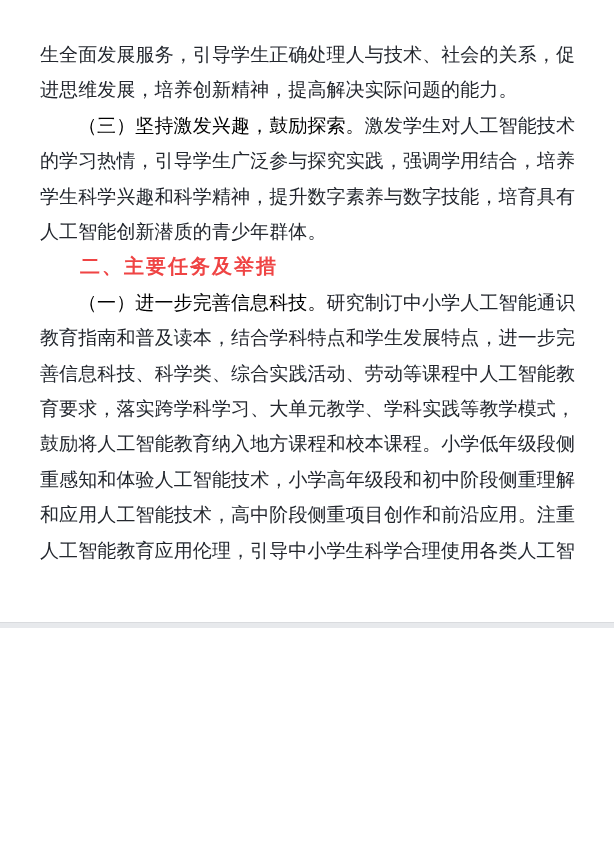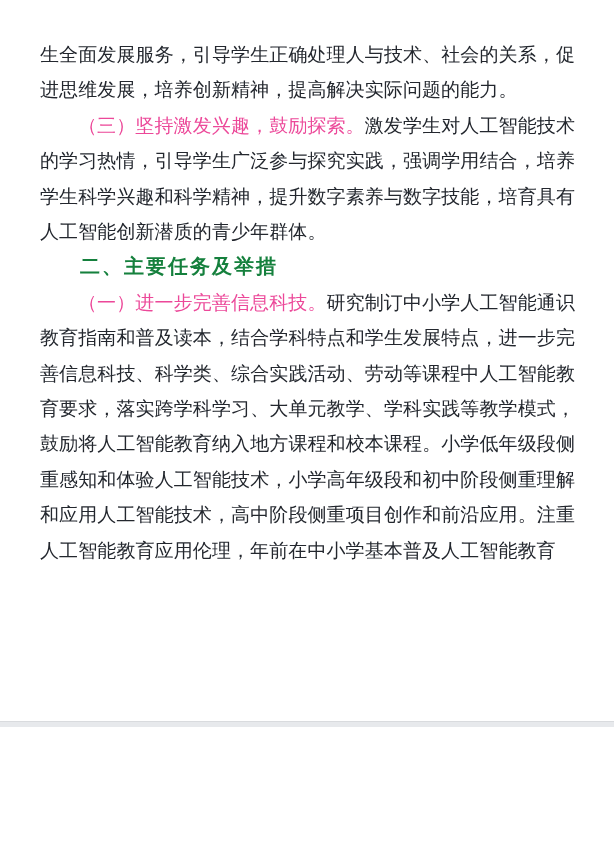--- a/index.html
+++ b/index.html
@@ -3,21 +3,21 @@
 <meta charset="utf-8">
 <style>
   html, body {
     margin: 0;
     padding: 0;
     background: #ffffff;
   }
   .paper {
     position: relative;
     width: 614px;
-    height: 727px;
+    height: 628px;
     background: #ffffff;
     overflow: hidden;
     font-family: "Liberation Serif", serif;
   }
   .text-block {
     position: absolute;
     left: 40px;
     top: 37px;
     width: 535px;
   }
@@ -33,27 +33,27 @@
   }
   .indent {
     text-indent: 2em;
   }
   .heading {
     margin: 0;
     font-family: "Liberation Sans", sans-serif;
     font-weight: bold;
     font-size: 20px;
     line-height: 35.4px;
-    color: #15803d;
+    color: #ef4444;
     text-indent: 2em;
     letter-spacing: 2px;
   }
   .kai {
     
-    color: #ec4899;
+    color: #000000;
   }
   .page-number {
     position: absolute;
     left: 55px;
     top: 812px;
     font-size: 17px;
     letter-spacing: 3px;
     color: #2a2e34;
     font-family: "Liberation Serif", serif;
   }
@@ -75,21 +75,21 @@
 
   <div class="text-block">
 
     <p class="body-p">生全面发展服务，引导学生正确处理人与技术、社会的关系，促进思维发展，培养创新精神，提高解决实际问题的能力。</p>
 
     <p class="body-p indent"><span class="kai">（三）坚持激发兴趣，鼓励探索。</span><span>激发学生对人工智能技术的学习热情，引导学生广泛参与探究实践，强调学用结合，培养学生科学兴趣和科学精神，提升数字素养与数字技能，培育具有人工智能创新潜质的青少年群体。</span></p>
 
 
     <p class="heading">二、主要任务及举措</p>
 
-    <p class="body-p indent"><span class="kai">（一）进一步完善信息科技。</span><span>研究制订中小学人工智能通识教育指南和普及读本，结合学科特点和学生发展特点，进一步完善信息科技、科学类、综合实践活动、劳动等课程中人工智能教育要求，落实跨学科学习、大单元教学、学科实践等教学模式，鼓励将人工智能教育纳入地方课程和校本课程。小学低年级段侧重感知和体验人工智能技术，小学高年级段和初中阶段侧重理解和应用人工智能技术，高中阶段侧重项目创作和前沿应用。注重人工智能教育应用伦理，年前在中小学基本普及人工智能教育</span></p>
+    <p class="body-p indent"><span class="kai">（一）进一步完善信息科技。</span><span>研究制订中小学人工智能通识教育指南和普及读本，结合学科特点和学生发展特点，进一步完善信息科技、科学类、综合实践活动、劳动等课程中人工智能教育要求，落实跨学科学习、大单元教学、学科实践等教学模式，鼓励将人工智能教育纳入地方课程和校本课程。小学低年级段侧重感知和体验人工智能技术，小学高年级段和初中阶段侧重理解和应用人工智能技术，高中阶段侧重项目创作和前沿应用。注重人工智能教育应用伦理，引导中小学生科学合理使用各类人工智</span></p>
 
   </div>
 
   <div class="page-number">— 2 —</div>
 
   <div class="bottom-bar"></div>
 
 </div>
 
 </body></html>

